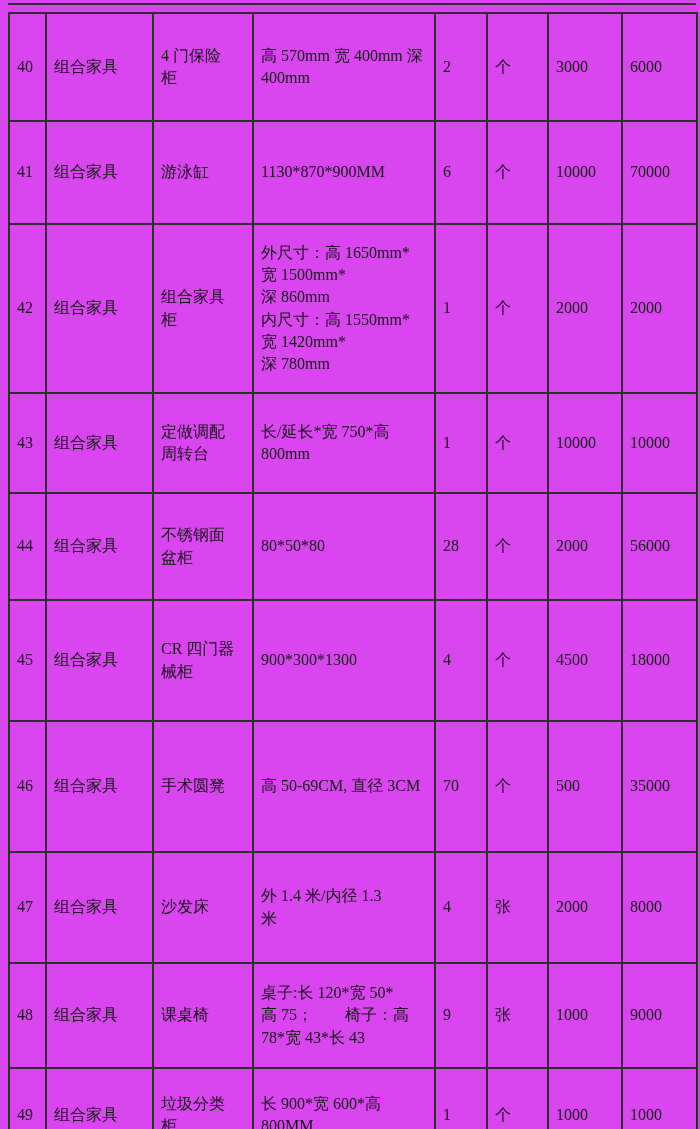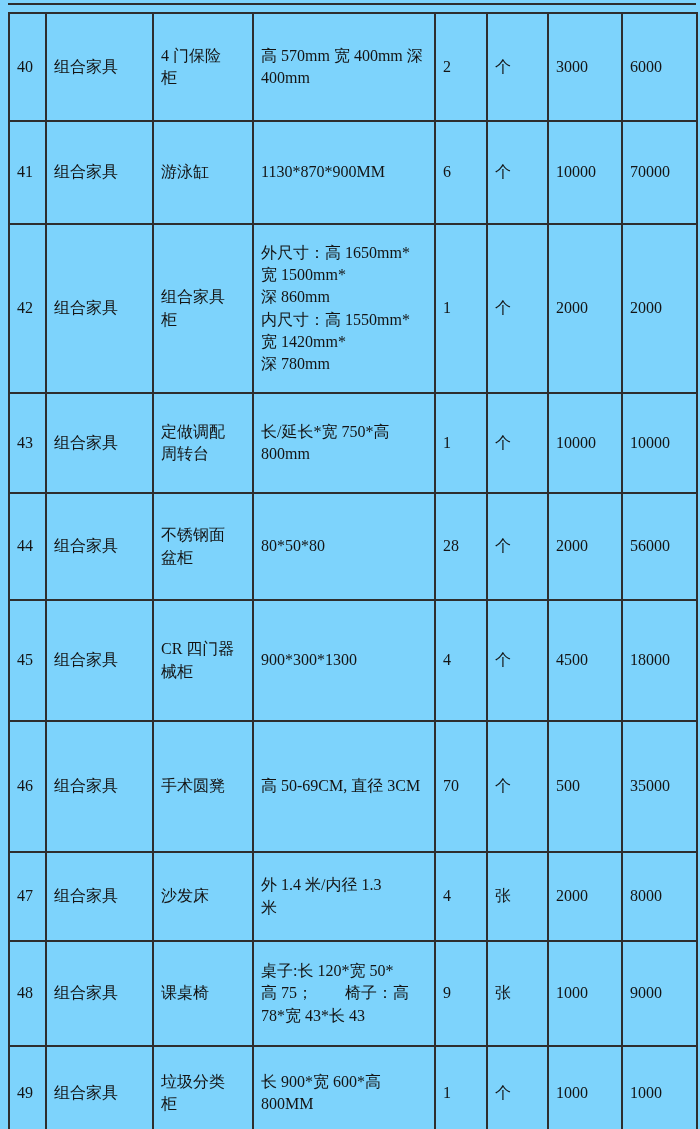--- a/index.html
+++ b/index.html
@@ -4,21 +4,21 @@
 <style>
   html, body {
     margin: 0;
     padding: 0;
     background: #ffffff;
   }
   .page {
     position: relative;
     width: 700px;
     height: 1129px;
-    background: #7dd3fc;
+    background: #d946ef;
     font-family: "Liberation Serif", "DejaVu Serif", serif;
     color: #141414;
     overflow: hidden;
   }
   .top-line {
     position: absolute;
     left: 8px;
     top: 3px;
     width: 688px;
     height: 2px;
@@ -139,21 +139,21 @@
         <tr style="height: 131px;">
           <td class="col-no">46</td>
           <td class="col-category">组合家具</td>
           <td class="col-name">手术圆凳</td>
           <td class="col-spec">高 50-69CM, 直径 3CM</td>
           <td class="col-qty">70</td>
           <td class="col-unit">个</td>
           <td class="col-unit_price">500</td>
           <td class="col-total">35000</td>
         </tr>
-        <tr style="height: 89px; margin-top: 28px;">
+        <tr style="height: 111px; margin-top: 28px;">
           <td class="col-no">47</td>
           <td class="col-category">组合家具</td>
           <td class="col-name">沙发床</td>
           <td class="col-spec">外 1.4 米/内径 1.3
 米</td>
           <td class="col-qty">4</td>
           <td class="col-unit">张</td>
           <td class="col-unit_price">2000</td>
           <td class="col-total">8000</td>
         </tr>

